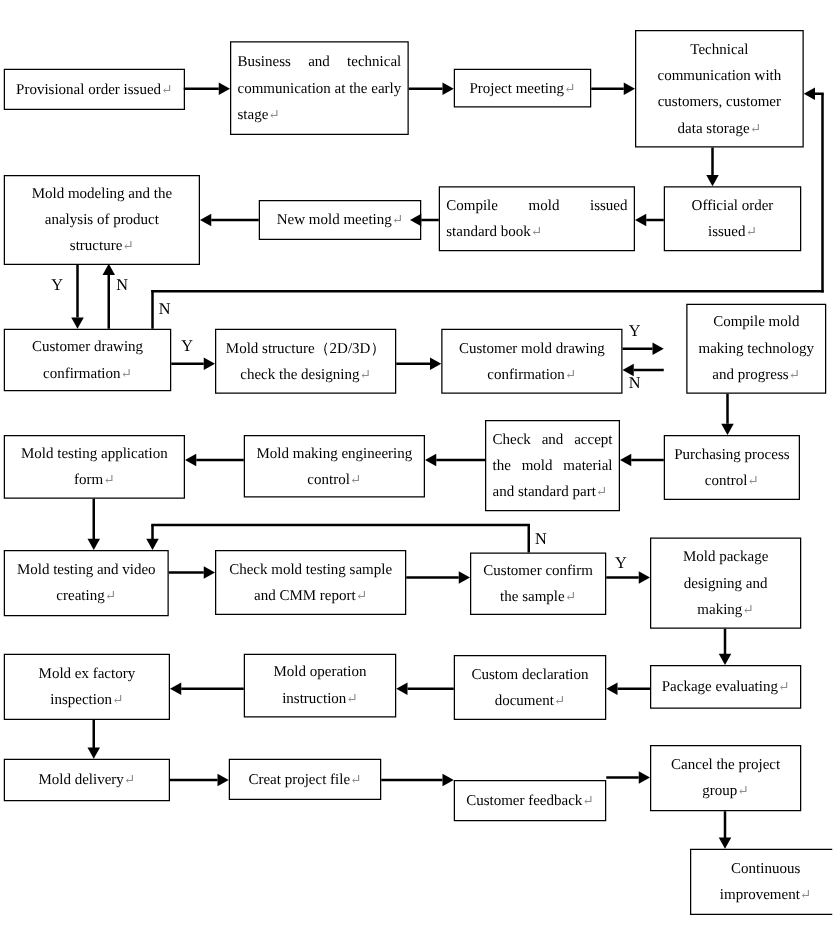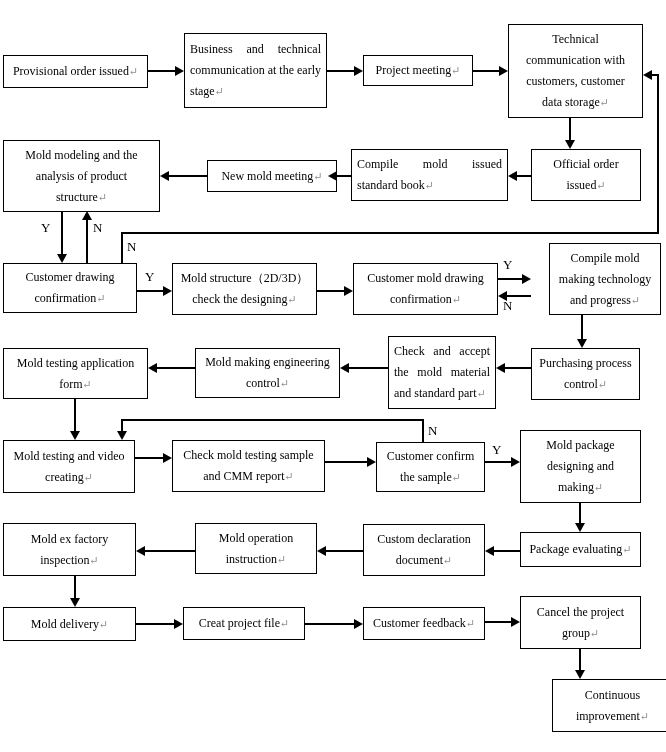--- a/index.html
+++ b/index.html
@@ -103,21 +103,21 @@
   </div>
   <div class="node" style="left:520px;top:532px;width:121px;height:35px;">
     <span class="lbl"><span>Package evaluating</span><span class="ret">↵</span></span>
   </div>
   <div class="node" style="left:3px;top:607px;width:133px;height:34px;">
     <span class="lbl"><span>Mold delivery</span><span class="ret">↵</span></span>
   </div>
   <div class="node" style="left:183px;top:607px;width:122px;height:33px;">
     <span class="lbl"><span>Creat project file</span><span class="ret">↵</span></span>
   </div>
-  <div class="node" style="left:363px;top:607px;width:122px;height:33px;">
+  <div class="node" style="left:363px;top:624px;width:122px;height:33px;">
     <span class="lbl"><span>Customer feedback</span><span class="ret">↵</span></span>
   </div>
   <div class="node" style="left:520px;top:596px;width:121px;height:53px;">
     <span class="lbl"><span>Cancel the project group</span><span class="ret">↵</span></span>
   </div>
   <div class="node" style="left:552px;top:679px;width:121px;height:53px;">
     <span class="lbl"><span>Continuous improvement</span><span class="ret">↵</span></span>
   </div>
 
   <div class="lh" style="left:147px;top:70px;width:28px;"></div>

